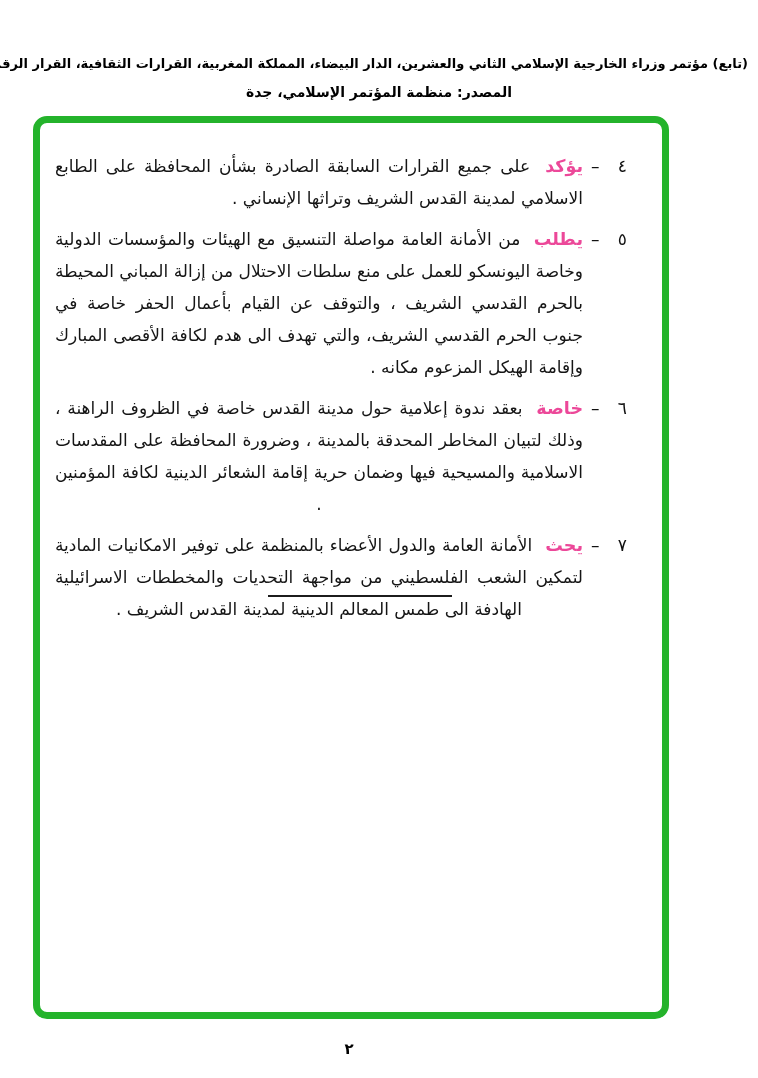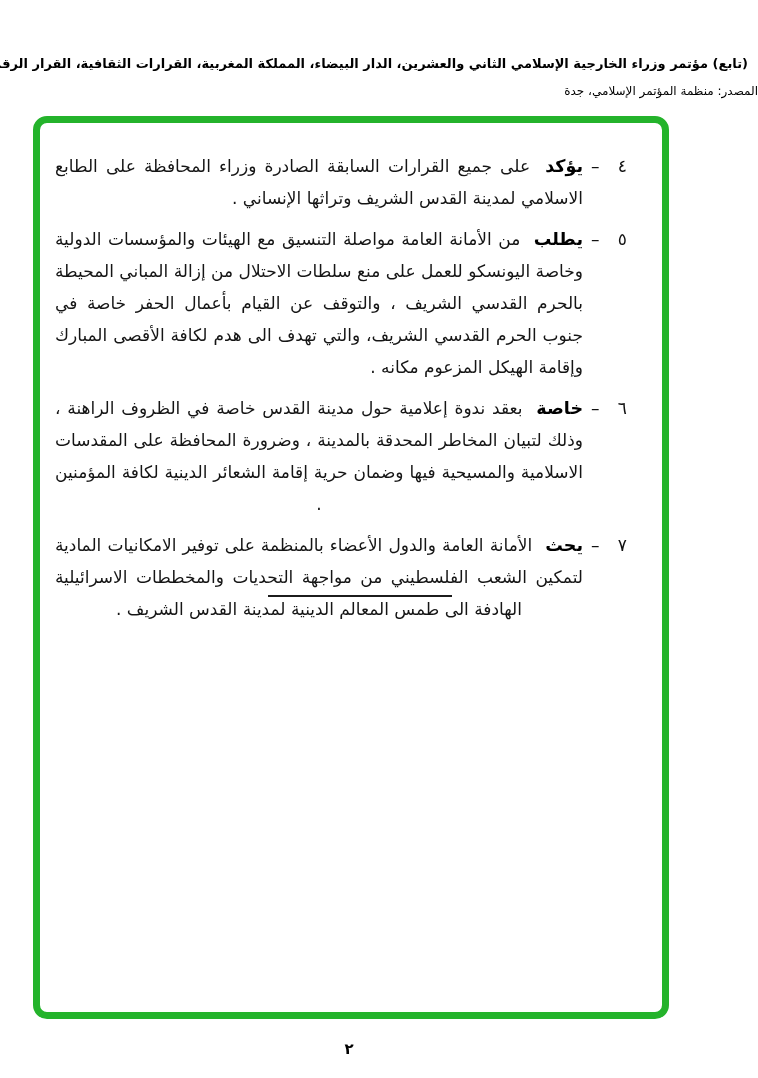--- a/index.html
+++ b/index.html
@@ -31,22 +31,23 @@
     color: #000;
     white-space: nowrap;
     letter-spacing: 0px;
   }
   .hdr2 {
     position: absolute;
     top: 84px;
     left: 0;
     right: 0;
     direction: rtl;
-    font-size: 12px;
-    font-weight: 400;
+    text-align: center;
+    font-size: 14px;
+    font-weight: 700;
     color: #000;
   }
   
   .frame {
     position: absolute;
     box-sizing: border-box;
     left: 33px;
     top: 116px;
     width: 636px;
     height: 903px;
@@ -87,21 +88,21 @@
     text-align-last: right;
     color: #151515;
   }
   .para.center-last {
     text-align-last: center;
   }
   .lead {
     font-weight: 700;
     font-size: 17.5px;
     margin-inline-end: 7px;
-    color: #000000;
+    color: #ec4899;
   }
   
   .divider {
     position: absolute;
     left: 268px;
     top: 595px;
     width: 184px;
     height: 2px;
     background: #1c1c1c;
   }
@@ -130,21 +131,21 @@
 
   <div class="content">
 
     <div class="item">
       <span class="marker">
         <span>٤</span>
         <span>–</span>
       </span>
       <p class="para">
         <span class="lead">يؤكد</span>
-        <span>على جميع القرارات السابقة الصادرة وزراء المحافظة على الطابع الاسلامي لمدينة القدس الشريف وتراثها الإنساني .</span>
+        <span>على جميع القرارات السابقة الصادرة بشأن المحافظة على الطابع الاسلامي لمدينة القدس الشريف وتراثها الإنساني .</span>
       </p>
     </div>
 
     <div class="item">
       <span class="marker">
         <span>٥</span>
         <span>–</span>
       </span>
       <p class="para">
         <span class="lead">يطلب</span>

